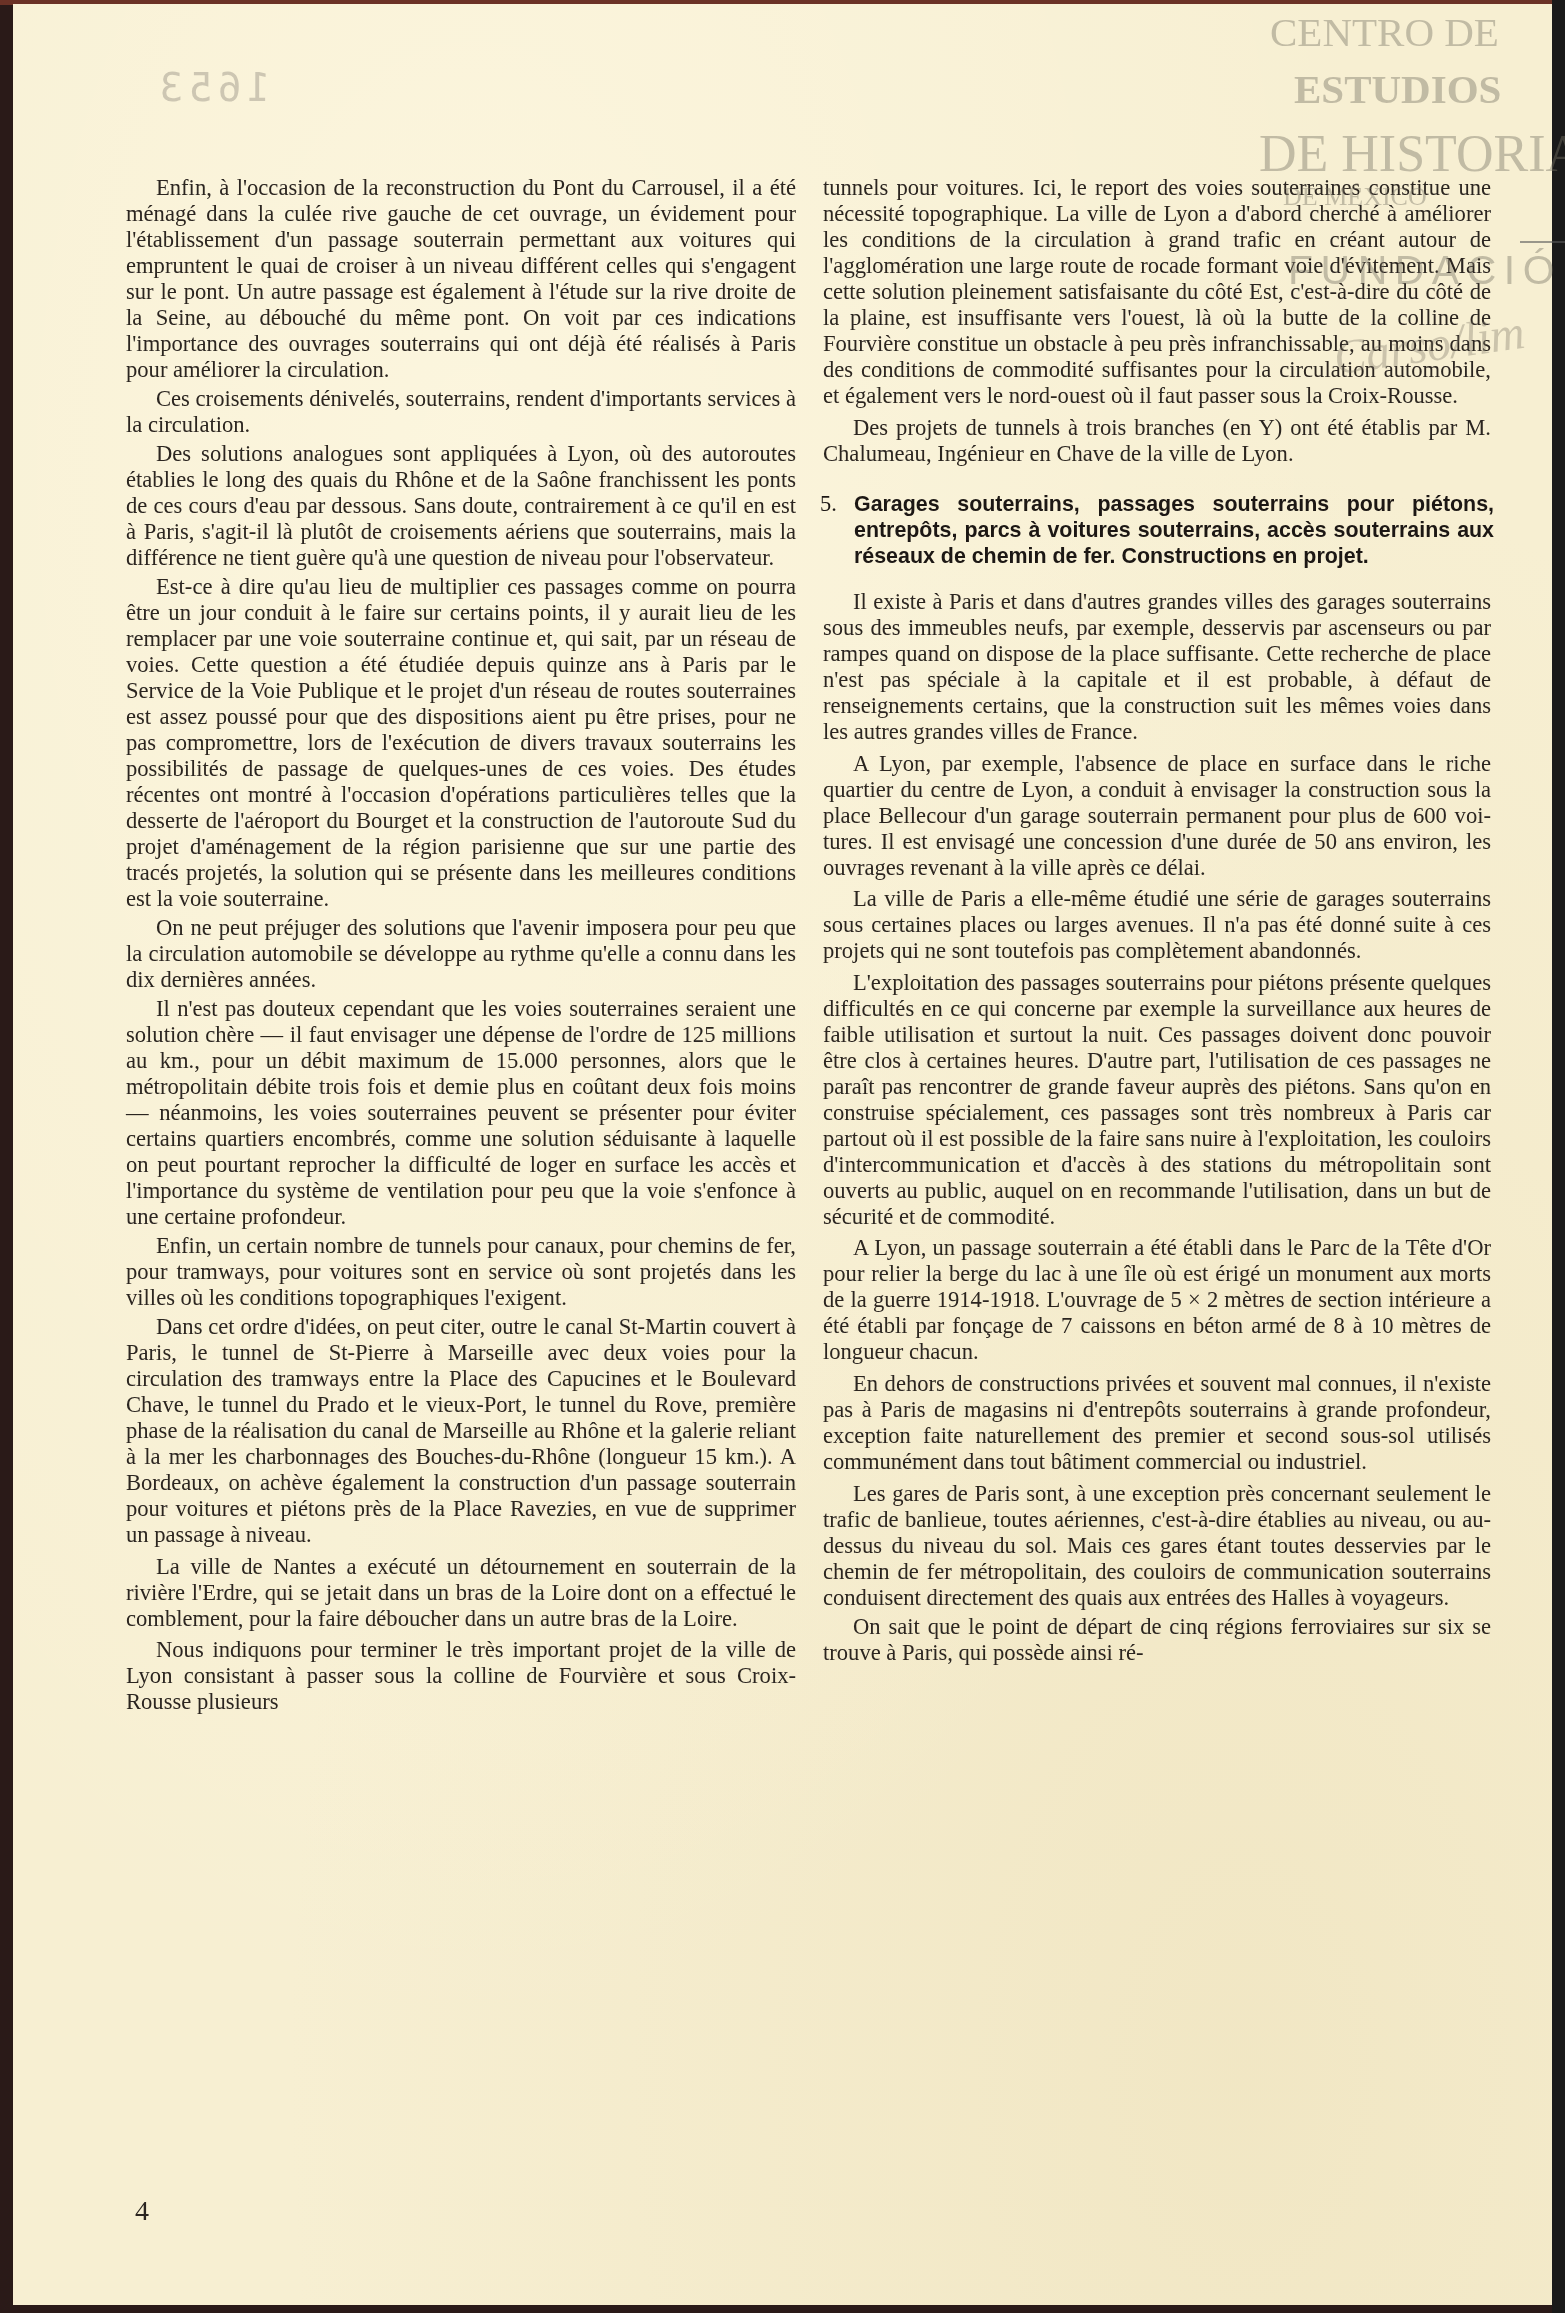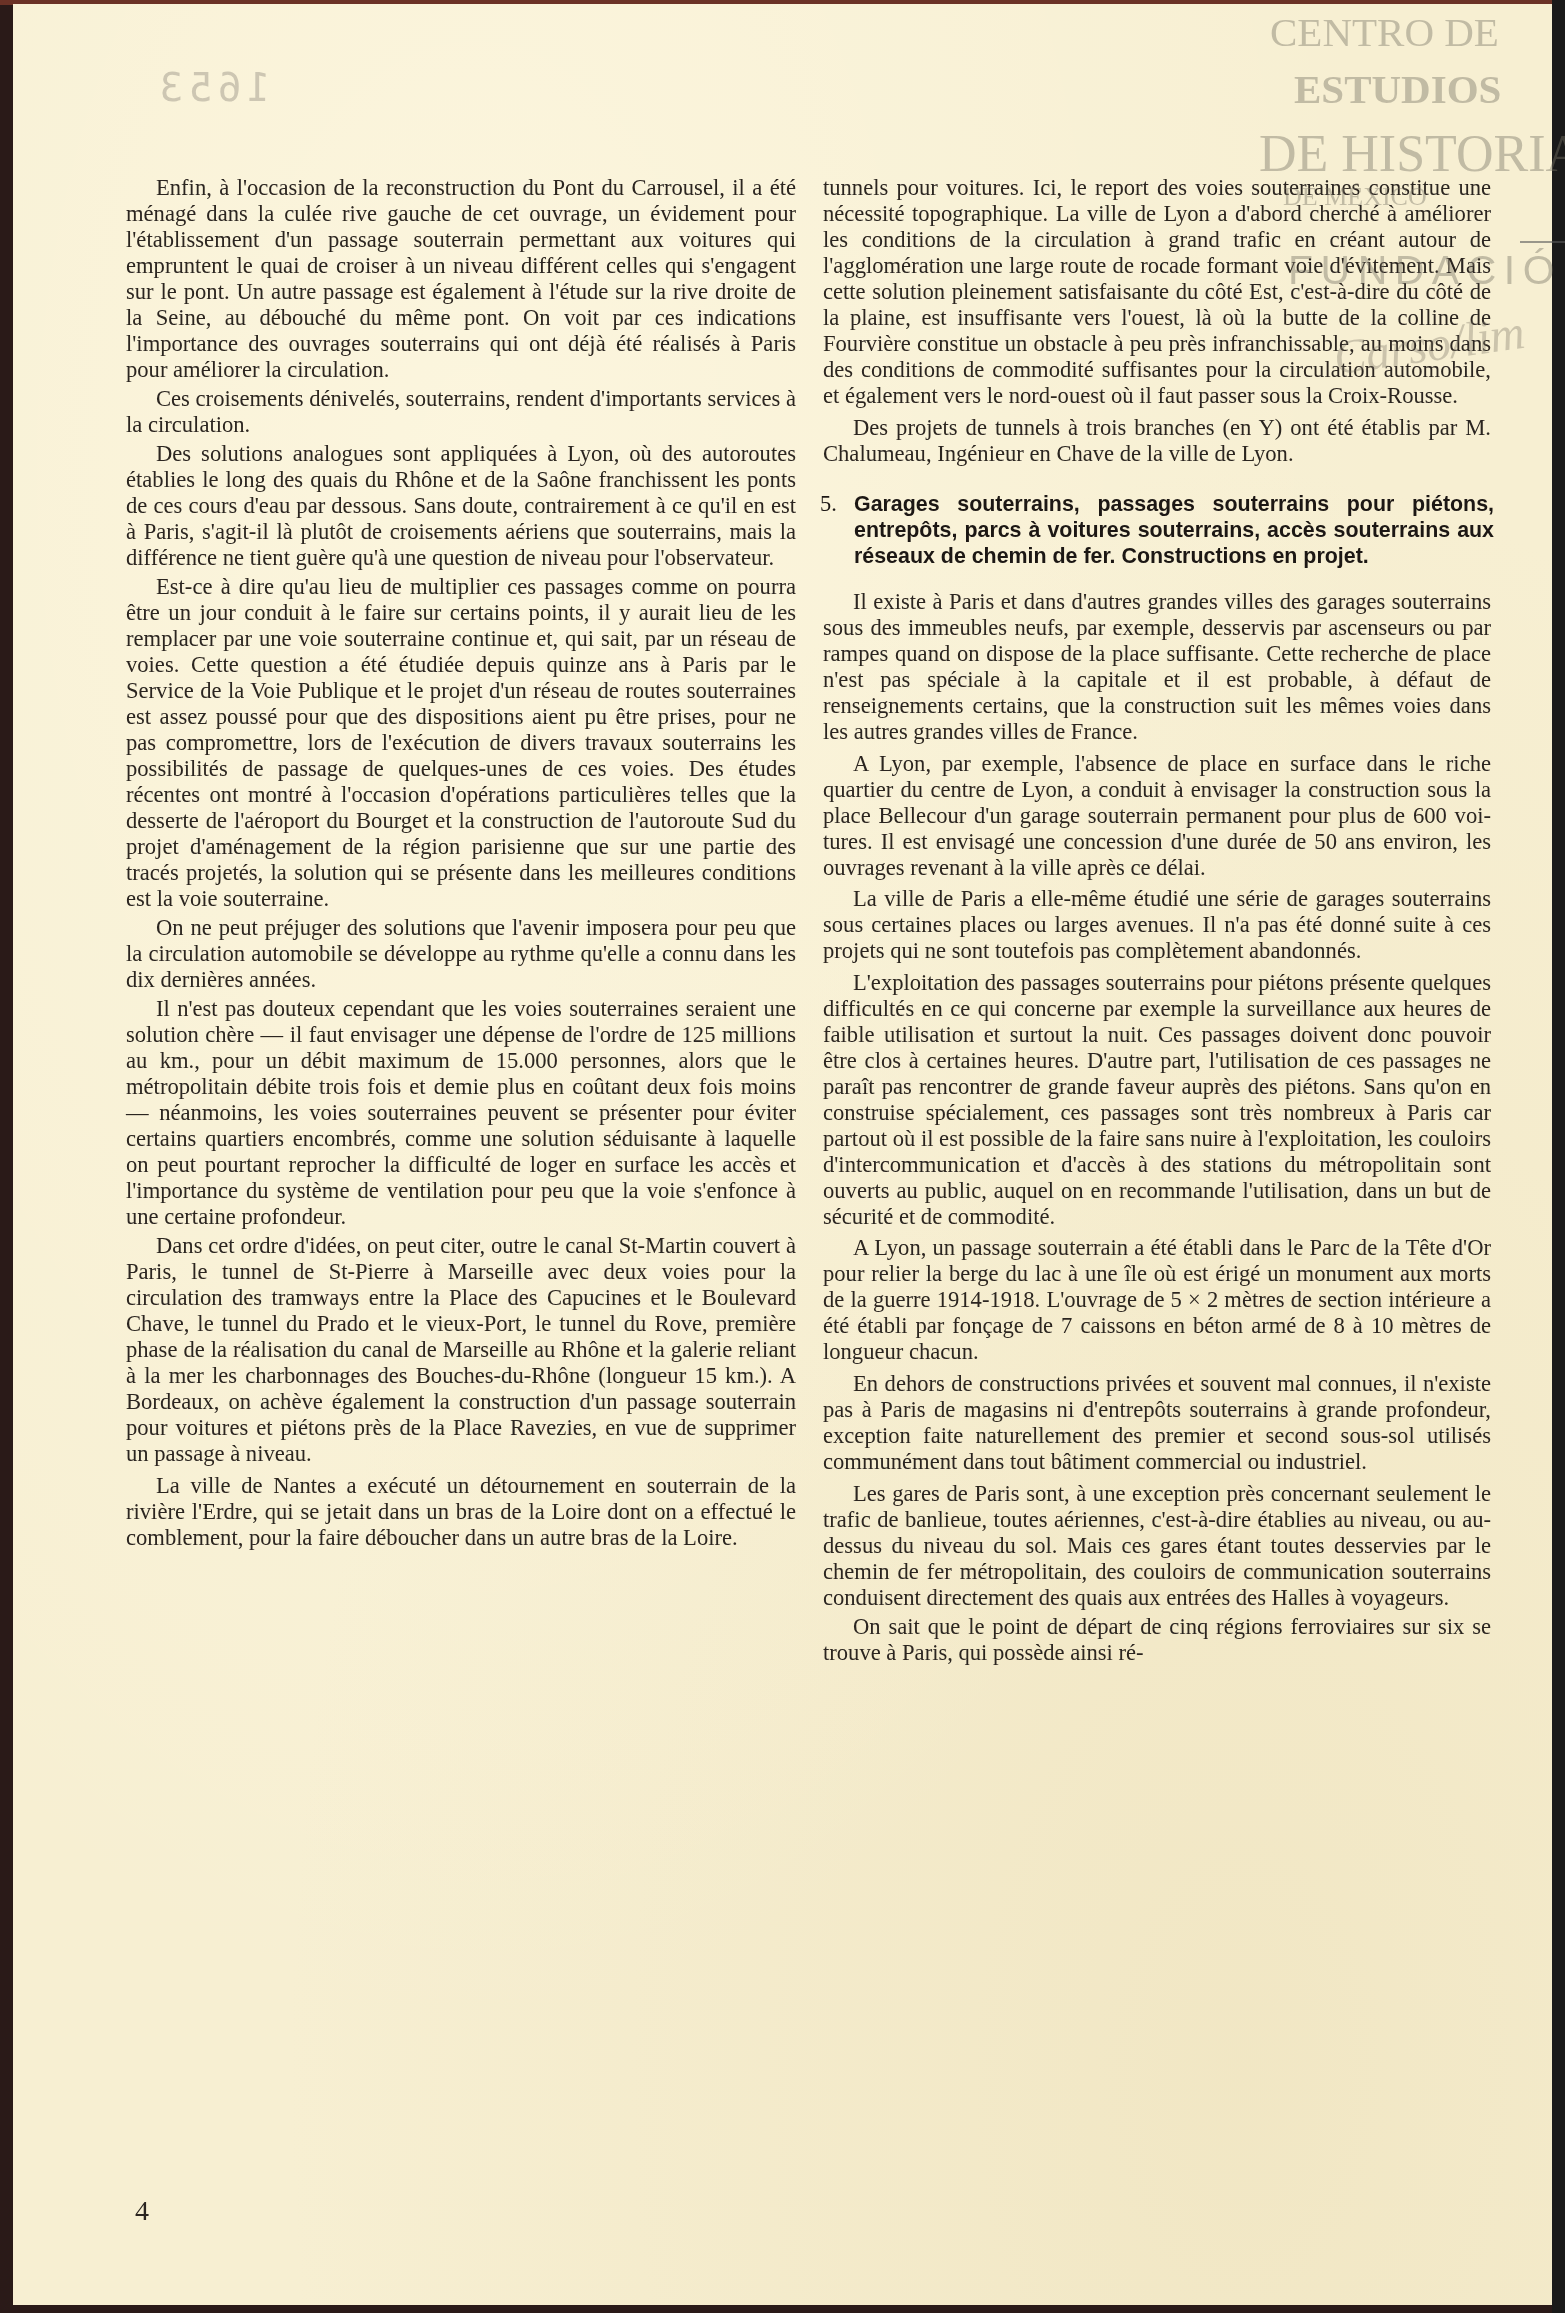--- a/index.html
+++ b/index.html
@@ -61,22 +61,24 @@
 
 <div class="stamp">1653</div>
 
 <div class="col left">
   <p>Enfin, à l'occasion de la reconstruction du Pont du Carrousel, il a été ménagé dans la culée rive gauche de cet ouvrage, un évidement pour l'établissement d'un passage souterrain permettant aux voitures qui empruntent le quai de croiser à un niveau différent celles qui s'engagent sur le pont. Un autre passage est également à l'étude sur la rive droite de la Seine, au débouché du même pont. On voit par ces indica­tions l'importance des ouvrages souterrains qui ont déjà été réalisés à Paris pour améliorer la circulation.</p>
   <p>Ces croisements dénivelés, souterrains, rendent d'importants services à la circulation.</p>
   <p>Des solutions analogues sont appliquées à Lyon, où des autoroutes établies le long des quais du Rhône et de la Saône franchissent les ponts de ces cours d'eau par dessous. Sans doute, contrairement à ce qu'il en est à Paris, s'agit-il là plutôt de croisements aériens que souterrains, mais la différence ne tient guère qu'à une question de niveau pour l'observateur.</p>
   <p>Est-ce à dire qu'au lieu de multiplier ces passages comme on pourra être un jour conduit à le faire sur certains points, il y aurait lieu de les remplacer par une voie souterraine continue et, qui sait, par un réseau de voies. Cette question a été étudiée depuis quinze ans à Paris par le Service de la Voie Publique et le projet d'un réseau de routes souterraines est assez poussé pour que des dispositions aient pu être prises, pour ne pas compromettre, lors de l'exécution de di­vers travaux souterrains les possibilités de passage de quelques-unes de ces voies. Des études récentes ont montré à l'occasion d'opérations particulières telles que la desserte de l'aéroport du Bourget et la construction de l'autoroute Sud du projet d'aménagement de la ré­gion parisienne que sur une partie des tracés projetés, la solution qui se présente dans les meilleures condi­tions est la voie souterraine.</p>
   <p>On ne peut préjuger des solutions que l'avenir imposera pour peu que la circulation automobile se développe au rythme qu'elle a connu dans les dix dernières années.</p>
   <p>Il n'est pas douteux cependant que les voies sou­terraines seraient une solution chère — il faut envi­sager une dépense de l'ordre de 125 millions au km., pour un débit maximum de 15.000 personnes, alors que le métropolitain débite trois fois et demie plus en coûtant deux fois moins — néanmoins, les voies souterraines peuvent se présenter pour éviter certains quartiers encombrés, comme une solution séduisante à laquelle on peut pourtant reprocher la difficulté de loger en surface les accès et l'importance du système de ventilation pour peu que la voie s'enfonce à une certaine profondeur.</p>
+  <p>Enfin, un certain nombre de tunnels pour canaux, pour chemins de fer, pour tramways, pour voitures sont en service où sont projetés dans les villes où les conditions topographiques l'exigent.</p>
   <p>Dans cet ordre d'idées, on peut citer, outre le canal St-Martin couvert à Paris, le tunnel de St-Pierre à Marseille avec deux voies pour la circulation des tram­ways entre la Place des Capucines et le Boulevard Chave, le tunnel du Prado et le vieux-Port, le tunnel du Rove, première phase de la réalisation du canal de Marseille au Rhône et la galerie reliant à la mer les charbonnages des Bouches-du-Rhône (longueur 15 km.). A Bordeaux, on achève également la con­struction d'un passage souterrain pour voitures et pié­tons près de la Place Ravezies, en vue de supprimer un passage à niveau.</p>
   <p class="gap">La ville de Nantes a exécuté un détournement en souterrain de la rivière l'Erdre, qui se jetait dans un bras de la Loire dont on a effectué le comblement, pour la faire déboucher dans un autre bras de la Loire.</p>
+  <p class="gap">Nous indiquons pour terminer le très important projet de la ville de Lyon consistant à passer sous la colline de Fourvière et sous Croix-Rousse plusieurs</p>
 </div>
 
 <div class="col right">
   <p class="noindent">tunnels pour voitures. Ici, le report des voies souter­raines constitue une nécessité topographique. La ville de Lyon a d'abord cherché à améliorer les conditions de la circulation à grand trafic en créant autour de l'agglomération une large route de rocade formant voie d'évitement. Mais cette solution pleinement satis­faisante du côté Est, c'est-à-dire du côté de la plaine, est insuffisante vers l'ouest, là où la butte de la colline de Fourvière constitue un obstacle à peu près infran­chissable, au moins dans des conditions de commodité suffisantes pour la circulation automobile, et égale­ment vers le nord-ouest où il faut passer sous la Croix-Rousse.</p>
   <p class="gap">Des projets de tunnels à trois branches (en Y) ont été établis par M. Chalumeau, Ingénieur en Chave de la ville de Lyon.</p>
 
   <div class="section-heading">
     <span class="num">5.</span>
     <span class="txt">Garages souterrains, passages souterrains pour pié­tons, entrepôts, parcs à voitures souterrains, accès souterrains aux réseaux de chemin de fer. Construc­tions en projet.</span>
   </div>

